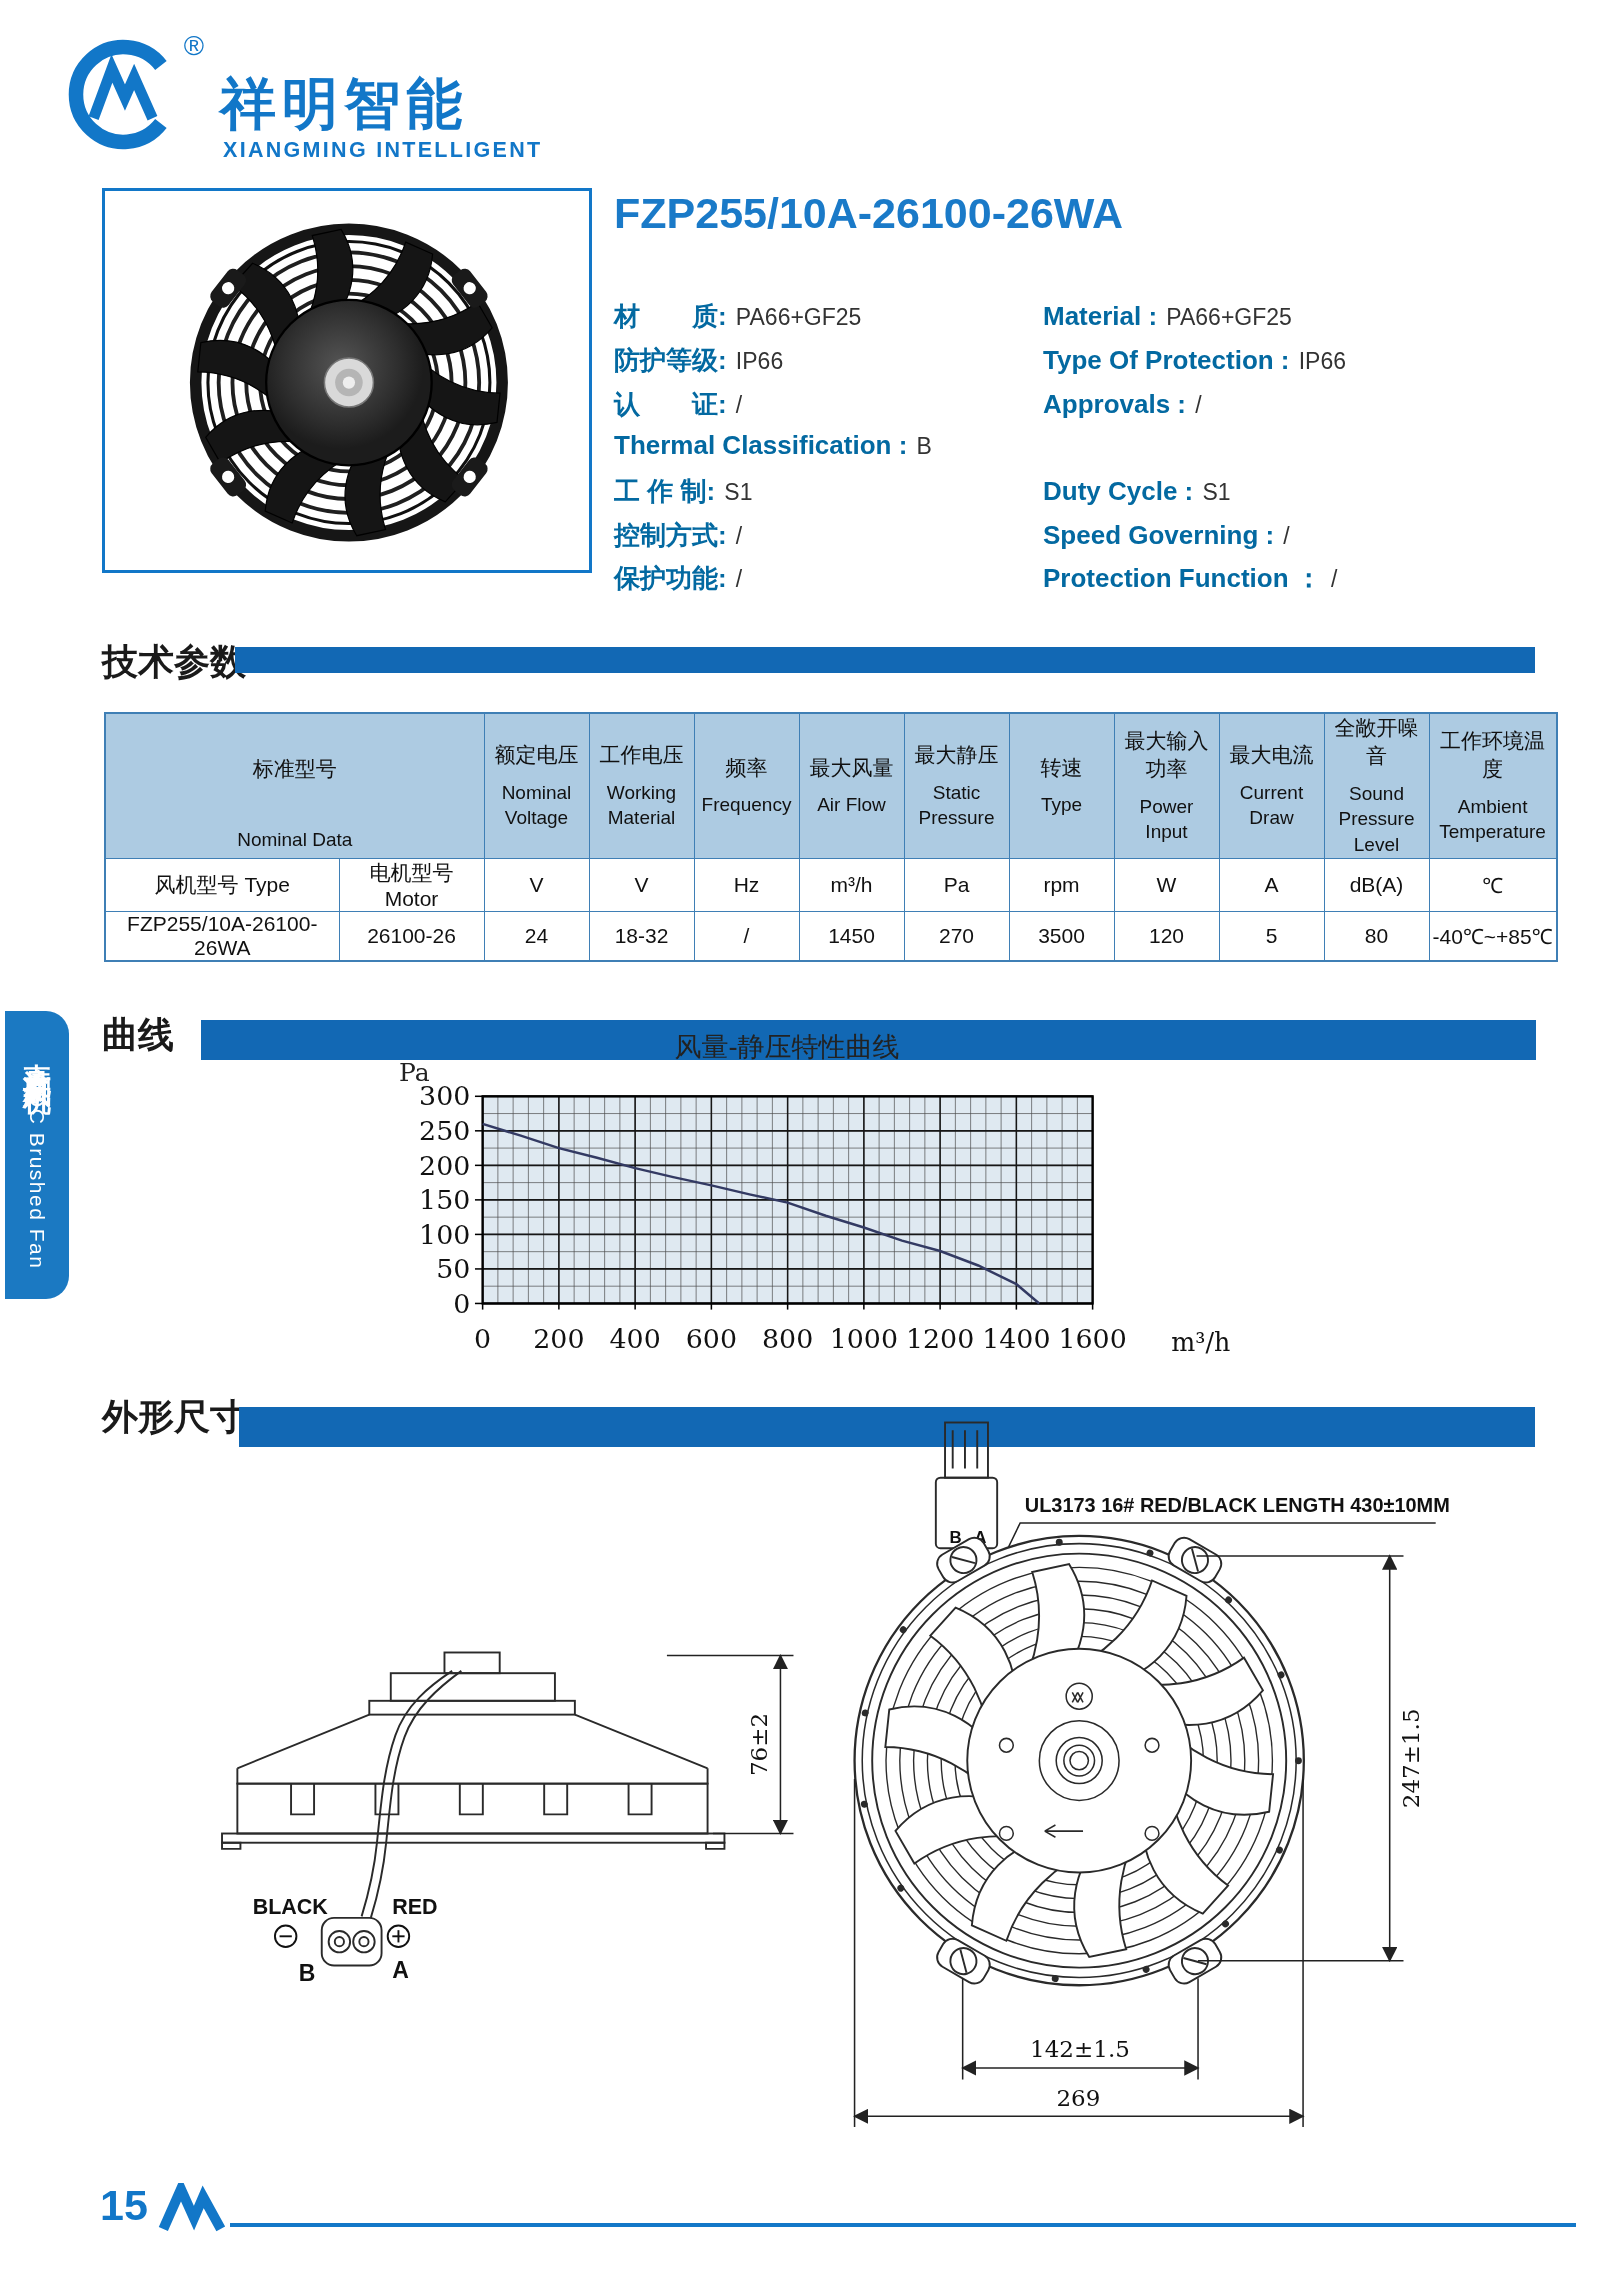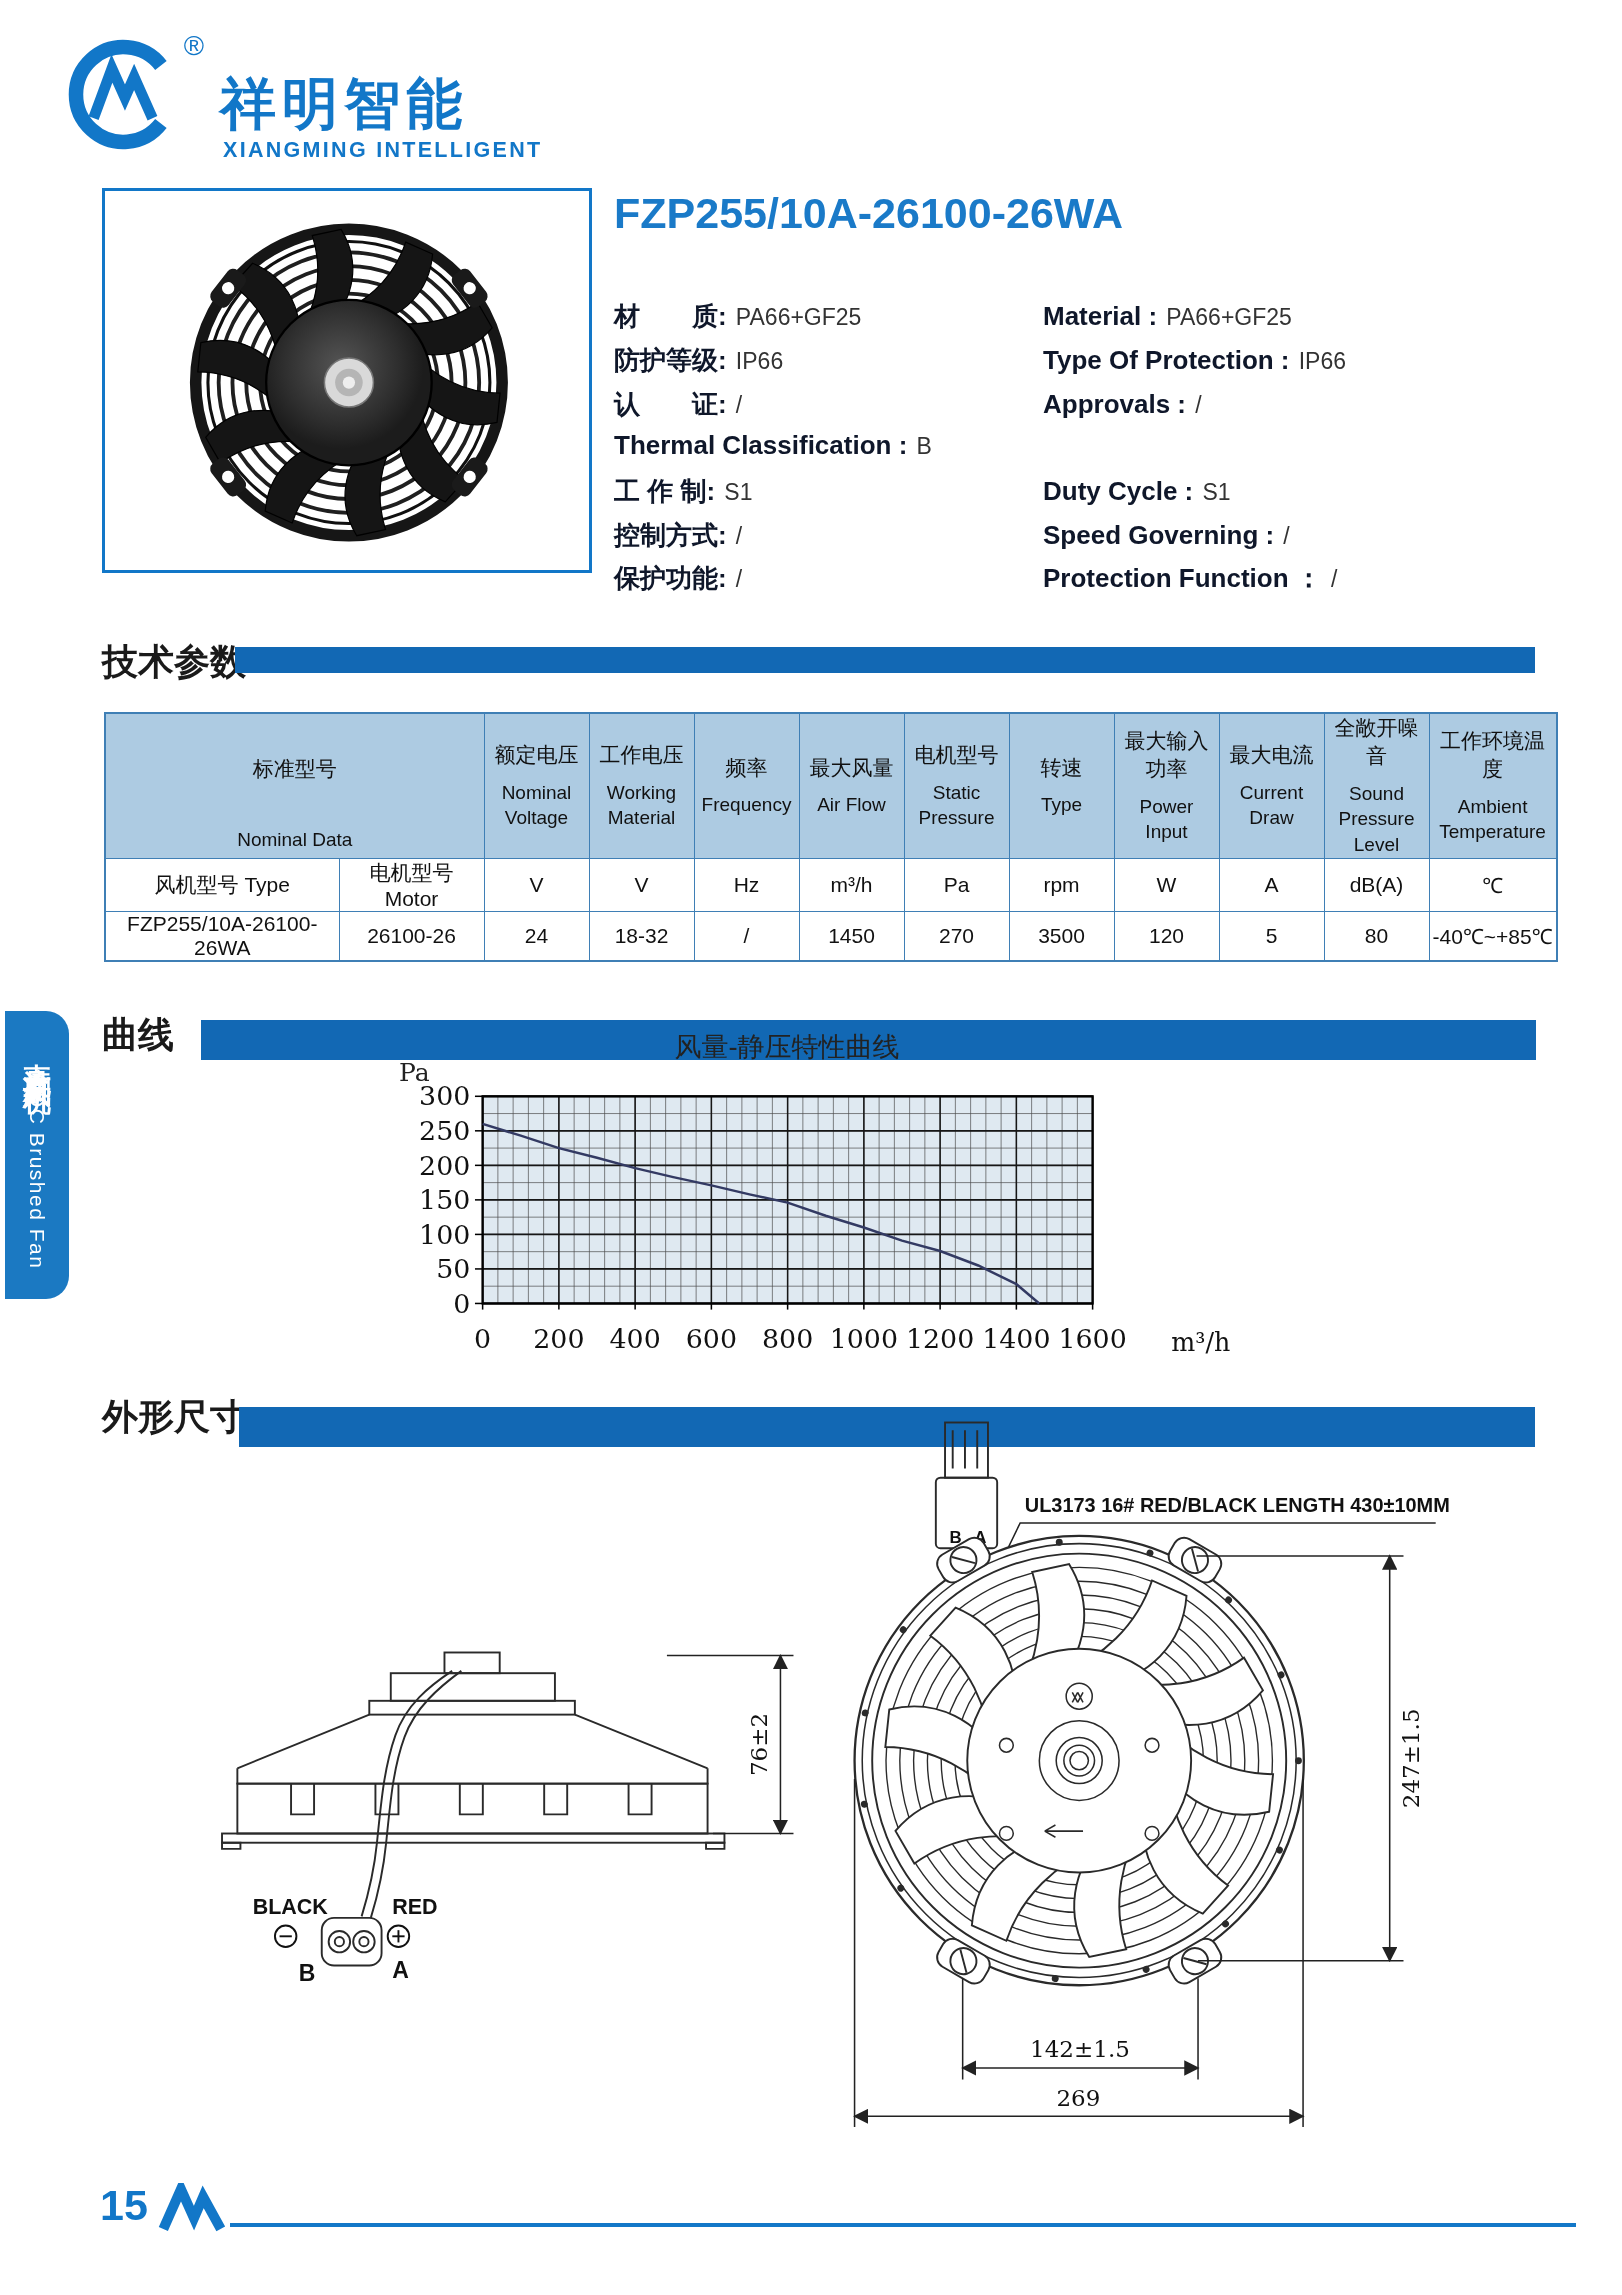--- a/index.html
+++ b/index.html
@@ -10,21 +10,21 @@
             color:var(--accent,#1277c8);letter-spacing:6.1px;}
   .brand-en{position:absolute;left:223px;top:138px;font-size:21.5px;font-weight:bold;
             color:var(--accent,#1277c8);letter-spacing:2.3px;}
   
   .photo-box{position:absolute;left:102px;top:188px;width:484px;height:379px;
              border:3.1px solid var(--accent,#1277c8);background:#fff;}
   .model-title{position:absolute;left:614px;top:189px;font-size:43px;font-weight:bold;
                color:#1a7ac8;}
   .spec-row{position:absolute;left:614px;width:989px;display:flex;align-items:baseline;}
   .spec-row .zh{width:429px;}
-  .spec-row b{font-weight:bold;font-size:26px;color:#0f172a;}
+  .spec-row b{font-weight:bold;font-size:26px;color:#0369a1;}
   .spec-row .v{margin-left:9.2px;font-size:23px;color:#333;}
   
   .sec{position:absolute;left:102px;font-size:36px;font-weight:bold;color:#1a1a1a;}
   .bar{position:absolute;background:var(--bar,#1268b4);}
   
   table.ptable{border-collapse:collapse;table-layout:fixed;}
   table.ptable td{border:1.5px solid var(--tbl,#3f7fb5);text-align:center;vertical-align:middle;
                   font-size:21px;padding:0 3.1px;word-wrap:break-word;}
   table.ptable{border:2.3px solid var(--tbl,#3f7fb5);}
   td.th{background:var(--thbg,#adcbe2);}
@@ -190,21 +190,21 @@
             </td>
             <td class="th">
               <div class="zh">频率</div>
               <div class="en">Frequency</div>
             </td>
             <td class="th">
               <div class="zh">最大风量</div>
               <div class="en">Air Flow</div>
             </td>
             <td class="th">
-              <div class="zh">电机型号</div>
+              <div class="zh">最大静压</div>
               <div class="en">Static Pressure</div>
             </td>
             <td class="th">
               <div class="zh">转速</div>
               <div class="en">Type</div>
             </td>
             <td class="th">
               <div class="zh">最大输入 功率</div>
               <div class="en">Power Input</div>
             </td>

